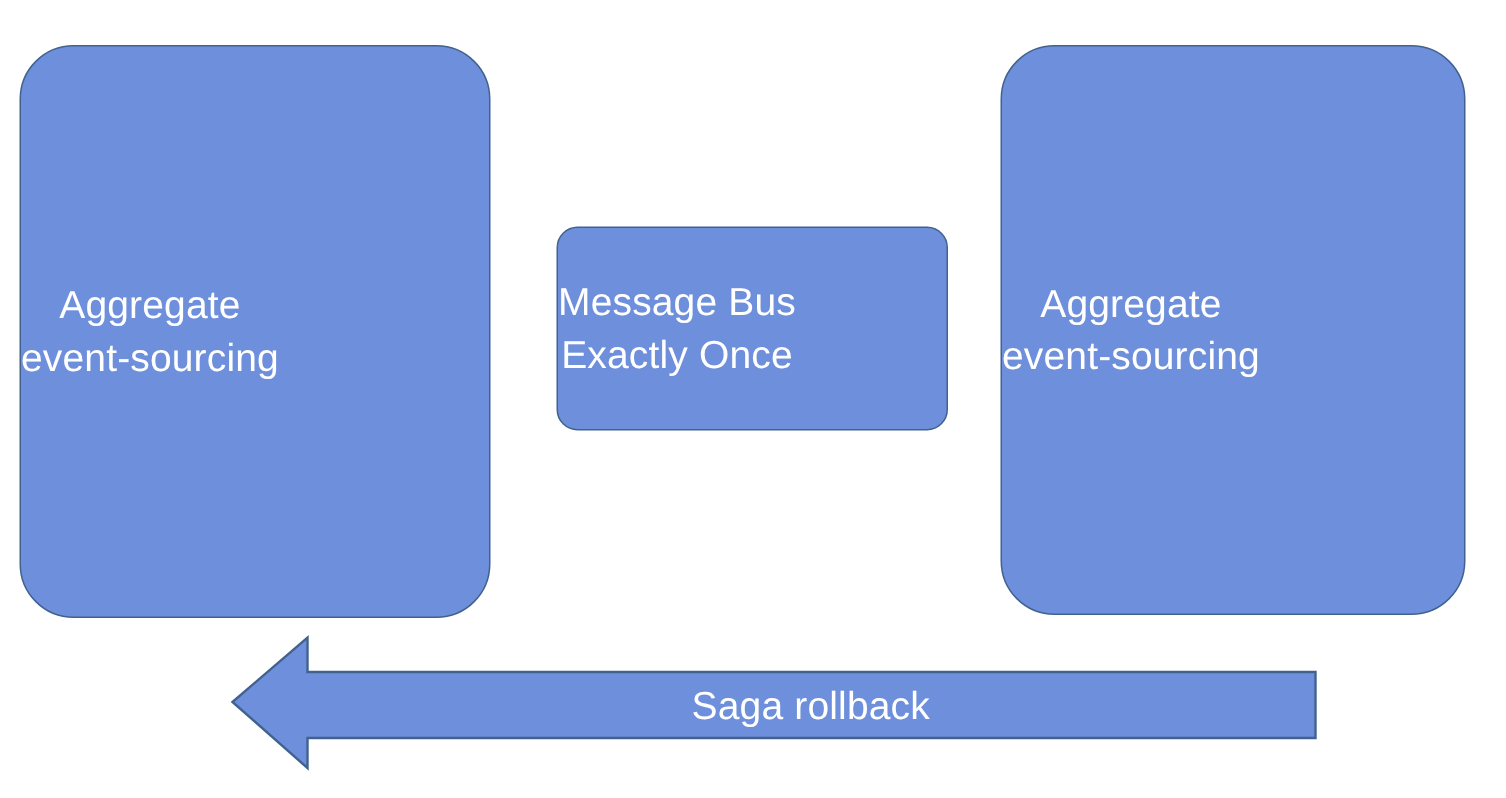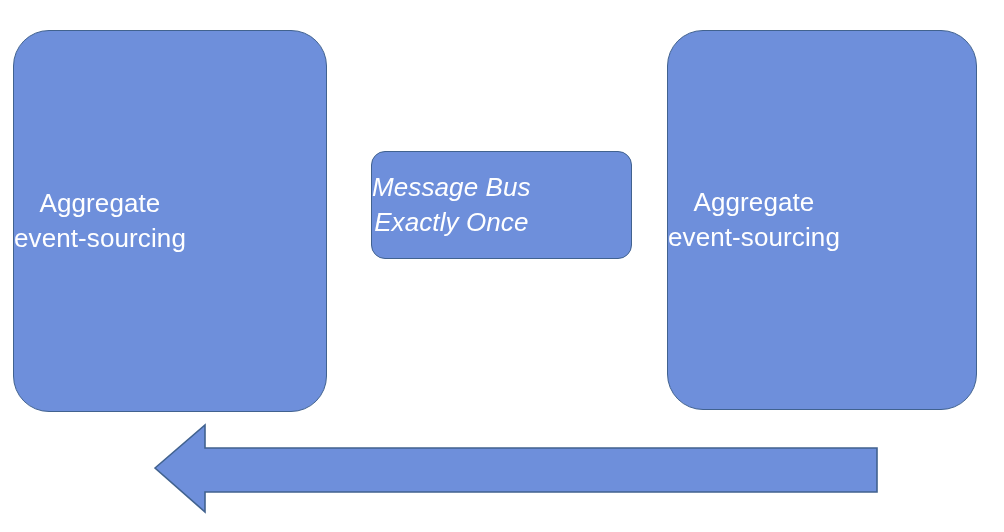--- a/index.html
+++ b/index.html
@@ -40,23 +40,22 @@
     left: 13px;
     top: 30px;
     width: 314px;
     height: 382px;
     border-radius: 36px;
   }
   #node-middle {
     left: 371px;
     top: 151px;
     width: 261px;
-    height: 108px;
+    height: 136px;
     border-radius: 14px;
-    font-style: italic;
   }
   #node-right {
     left: 667px;
     top: 30px;
     width: 310px;
     height: 380px;
     border-radius: 36px;
   }
   #arrow-wrap {
     position: absolute;
@@ -105,14 +104,17 @@
     <span class="node-label">Aggregate
 event-sourcing</span>
   </div>
 
   <div id="arrow-wrap">
     <svg viewBox="0 0 732 98" preserveAspectRatio="none">
       <polygon points="5,48 55,5 55,28 727,28 727,72 55,72 55,92" fill="#6E8FDB" stroke="#41628F" stroke-width="1.6" stroke-linejoin="miter"></polygon>
     </svg>
   </div>
 
+  <div id="arrow-label">
+    <span class="node-label">Saga rollback</span>
+  </div>
 
 </div>
 
 </body></html>

